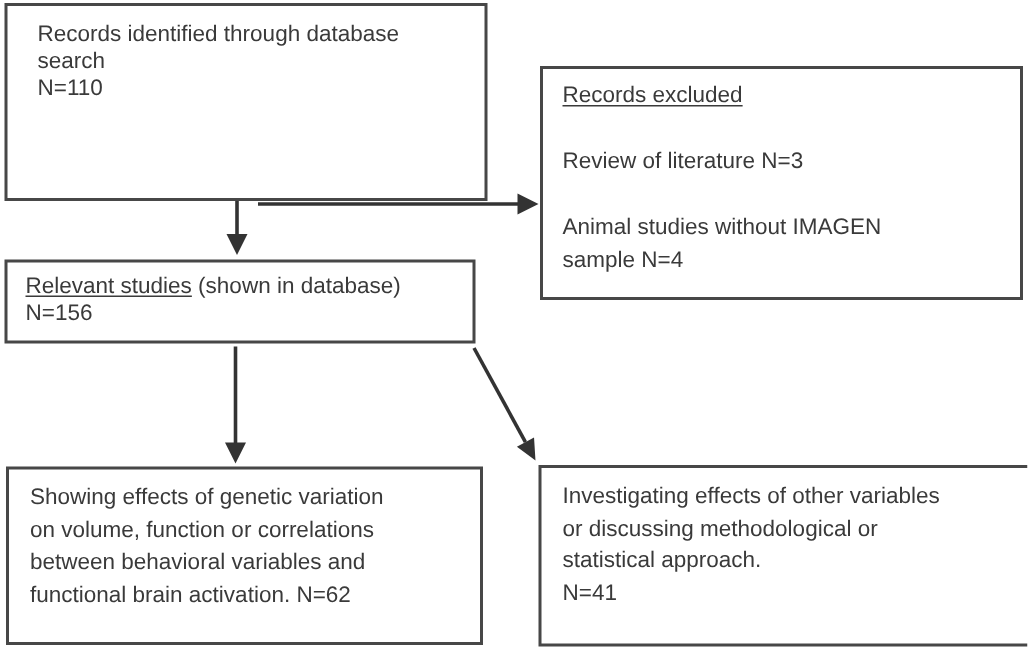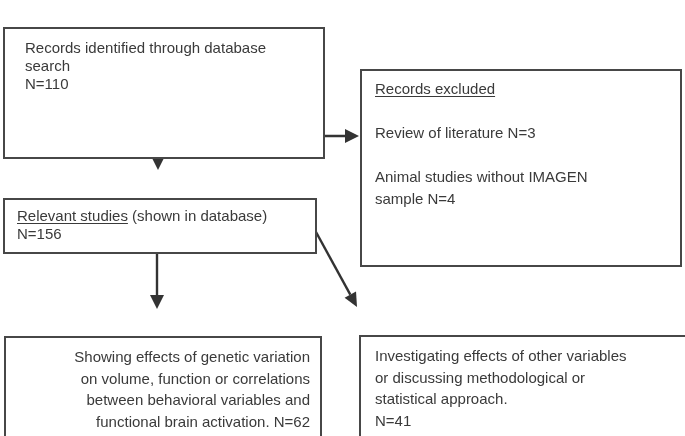--- a/index.html
+++ b/index.html
@@ -19,28 +19,27 @@
     pointer-events: none;
   }
   .arrows line { stroke: #333333; stroke-width: 2.4; }
   .arrows polygon { fill: #333333; }
   .box {
     position: absolute;
     box-sizing: border-box;
     border: 2px solid #474747;
     background: #ffffff;
     font-size: 15px;
-    margin-top: 25px;
   }
   .pre { white-space: pre-line; }
   .u { text-decoration: underline; text-underline-offset: 2px; }
   .box-identified { left: 3px;   top: 2px;   width: 322px; height: 132px; padding: 10px 12px 0 20px; line-height: 18px; }
-  .box-excluded   { left: 360px; top: 44px;  width: 322px; height: 198px; padding: 7px 12px 0 13px;  line-height: 22px; }
+  .box-excluded   { left: 360px; top: 44px;  width: 322px; height: 156px; padding: 7px 12px 0 13px;  line-height: 22px; }
   .box-relevant   { left: 3px;   top: 173px; width: 314px; height: 56px;  padding: 7px 10px 0 12px;  line-height: 18px; }
-  .box-included   { left: 4px;   top: 311px; width: 318px; height: 119px; padding: 8px 10px 0 14px;  line-height: 21.5px; text-align: right; }
+  .box-included   { left: 4px;   top: 311px; width: 318px; height: 119px; padding: 8px 10px 0 14px;  line-height: 21.5px; }
   .box-other      { left: 359px; top: 310px; width: 348px; height: 121px; padding: 8px 10px 0 14px;  line-height: 21.5px; }
 </style>
 </head>
 <body>
 
 <div class="canvas">
 
   <svg class="arrows" width="685" height="436" viewBox="0 0 685 436" aria-hidden="true">
     <g>
       <line x1="158" y1="134" x2="158" y2="157"></line>

